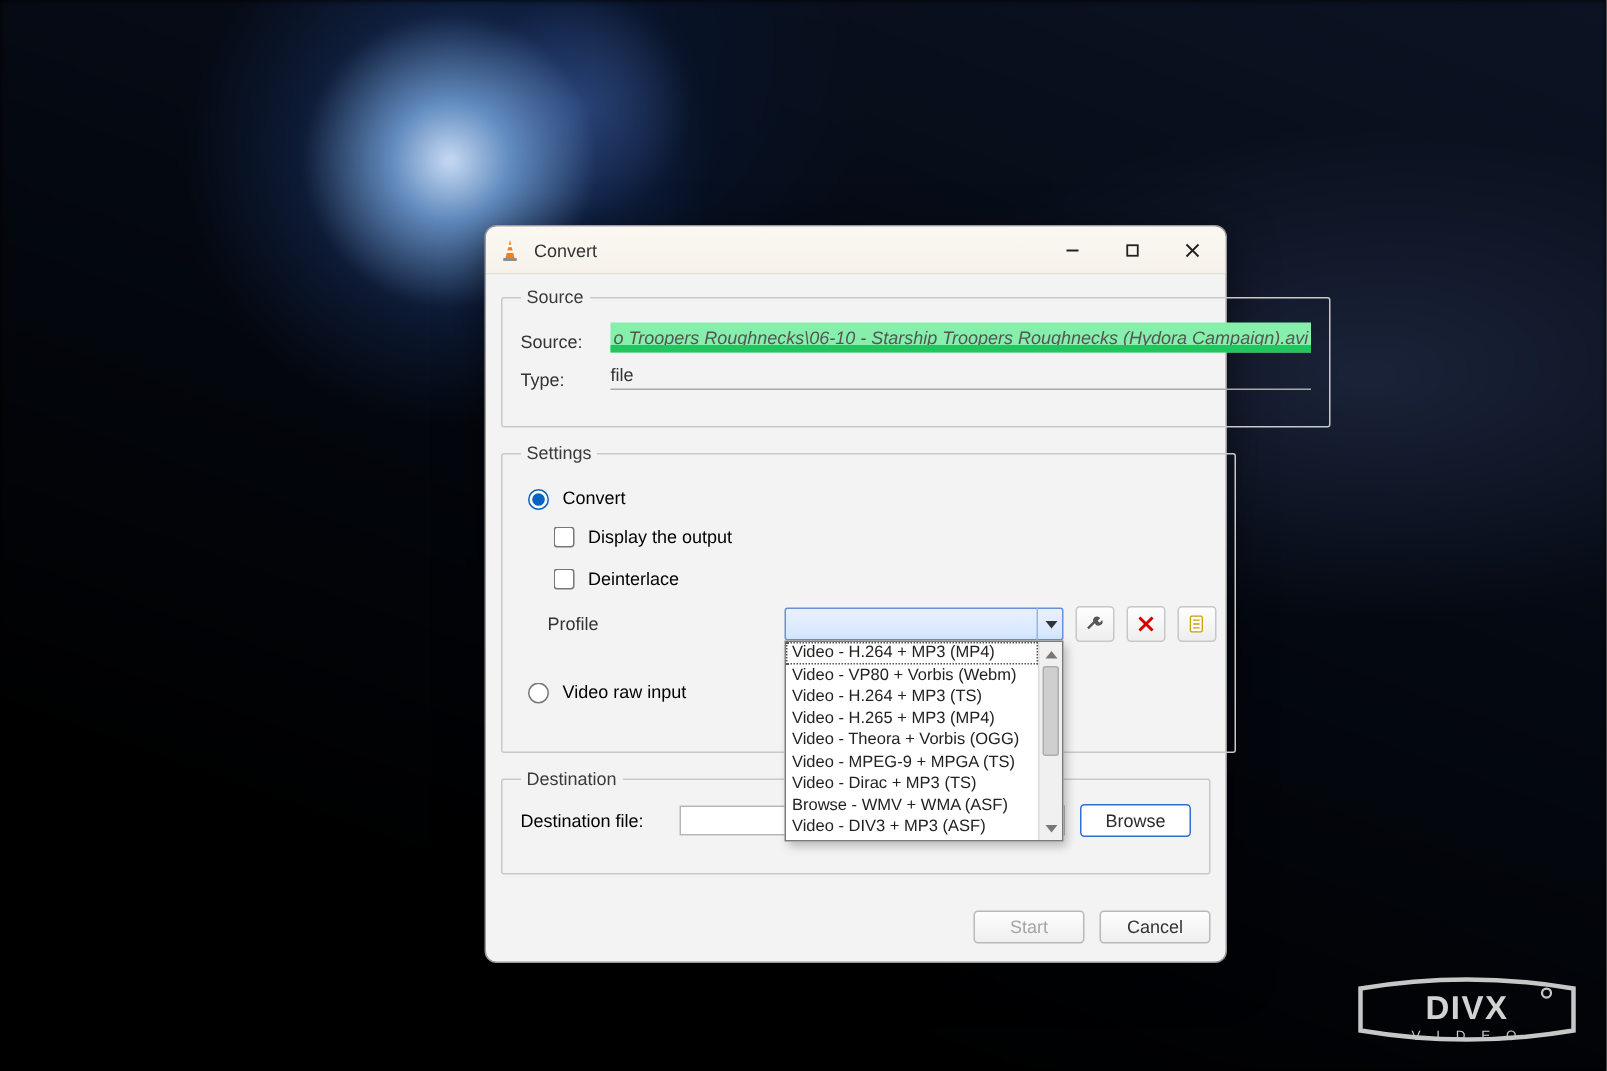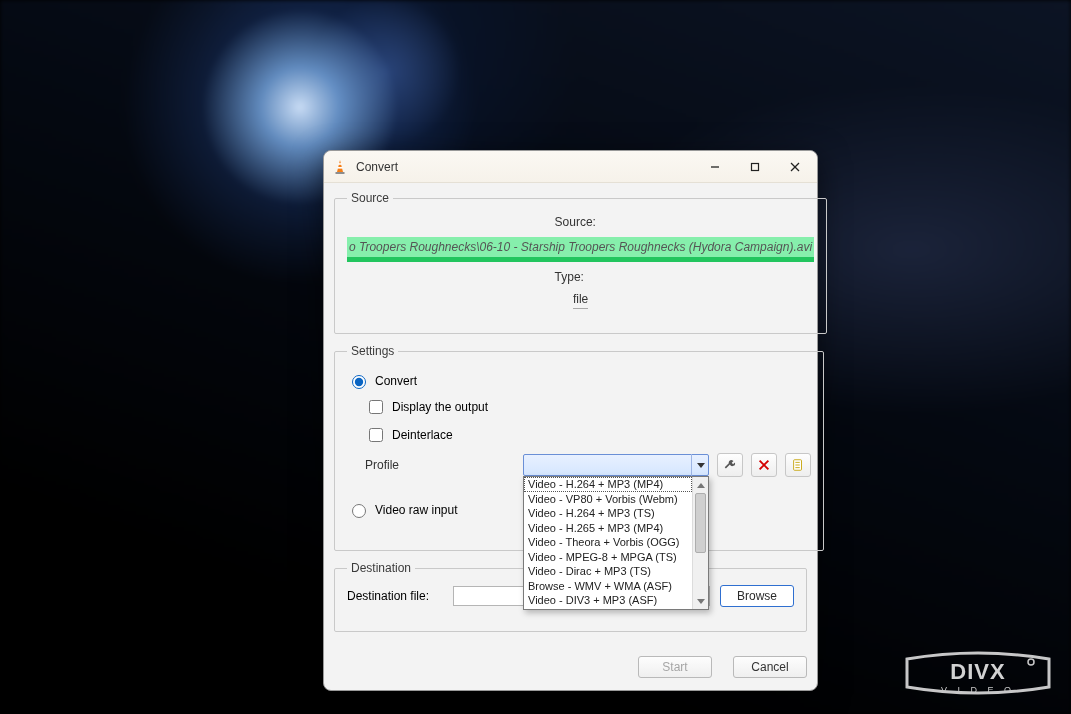--- a/index.html
+++ b/index.html
@@ -22,21 +22,21 @@
     background: linear-gradient(#fbf8f3,#f6f2ea); border-bottom: 1px solid #e5e0d5;
     border-radius: 8px 8px 0 0; }
   .titlebar .appicon { width: 16px; height: 16px; margin-right: 8px; }
   .titlebar .title { flex: 1; color: #333; }
   .tbtn { width: 40px; height: 30px; display: flex; align-items: center; justify-content: center;
     color: #222; cursor: default; }
 
   .body { padding: 8px 10px 10px 10px; }
   fieldset { border: 1px solid #c9c9c9; border-radius: 2px; margin: 0 0 10px 0; padding: 10px 12px 24px 12px; }
   legend { color: #3b3b3b; padding: 0 4px; }
-  .row { display: flex; align-items: center; gap: 8px; margin-bottom: 8px; flex-direction: column; }
+  .row { display: flex; align-items: flex-end; gap: 8px; margin-bottom: 8px; }
   .row:last-child { margin-bottom: 0; }
   .lbl { width: 52px; color: #333; }
   .ro-input { flex: 1; height: 20px; line-height: 20px; padding: 0 2px;
     border: none; border-bottom: 5px solid #22c55e; background: #86efac; color: #555;
     white-space: nowrap; overflow: hidden; font-style: italic; }
   .plain { color: #333; }
 
   .radio-row, .check-row { display: flex; align-items: center; gap: 6px; margin: 4px 0 8px 0; }
   .subopts { margin-left: 18px; }
   input[type=radio], input[type=checkbox] { width: 14px; height: 14px; accent-color: #0a64c2; }
@@ -66,21 +66,21 @@
   .sb-track { flex: 1; position: relative; }
   .sb-thumb { position: absolute; left: 2px; right: 2px; top: 0; height: 60%; background: #cfcfcf;
     border: 1px solid #adadad; border-radius: 2px; }
 
   .dest-row { display: flex; align-items: center; gap: 10px; }
   .dest-label { width: 96px; color: #000000; }
   .dest-input { flex: 1; height: 20px; border: 1px solid #b5b5b5; background: #fff; }
   .browse-btn { width: 74px; height: 22px; border: 1px solid #2f6fd0; background: #fff; color: #2b2b2b;
     border-radius: 3px; display: flex; align-items: center; justify-content: center; cursor: default; }
 
-  .footer { display: flex; justify-content: flex-end; gap: 21px; padding: 4px 10px 12px 0; }
+  .footer { display: flex; justify-content: flex-end; gap: 10px; padding: 4px 10px 12px 0; }
   .btn { width: 74px; height: 22px; border: 1px solid #b9b9b9; background: linear-gradient(#fdfdfd,#efefef);
     border-radius: 3px; display: flex; align-items: center; justify-content: center; color: #333; cursor: default; }
   .btn.disabled { color: #a6a6a6; }
 
   .chev { width: 0; height: 0; border-left: 4px solid transparent; border-right: 4px solid transparent; }
   .chev.down { border-top: 5px solid #333; }
   .chev.up { border-bottom: 5px solid #777; }
   .chev.downsm { border-top: 5px solid #777; }
 </style>
 </head>
@@ -170,21 +170,21 @@
                 <span class="chev down"></span>
               </div>
 
             <div class="dropdown" style="left:0;top:22px;width:186px;">
               <div class="inner" id="dd-options" style="padding-right:16px">
                   <div class="opt sel">Video - H.264 + MP3 (MP4)</div>
                   <div class="opt">Video - VP80 + Vorbis (Webm)</div>
                   <div class="opt">Video - H.264 + MP3 (TS)</div>
                   <div class="opt">Video - H.265 + MP3 (MP4)</div>
                   <div class="opt">Video - Theora + Vorbis (OGG)</div>
-                  <div class="opt">Video - MPEG-8 + MPGA (TS)</div>
+                  <div class="opt">Video - MPEG-9 + MPGA (TS)</div>
                   <div class="opt">Video - Dirac + MP3 (TS)</div>
                   <div class="opt">Browse - WMV + WMA (ASF)</div>
                   <div class="opt">Video - DIV3 + MP3 (ASF)</div>
                   <div class="opt">Audio - Vorbis (OGG)</div>
                 </div>
               <div class="scrollbar">
                 <div class="sb-btn">
                     <span class="chev up"></span>
                   </div>
                 <div class="sb-track">

